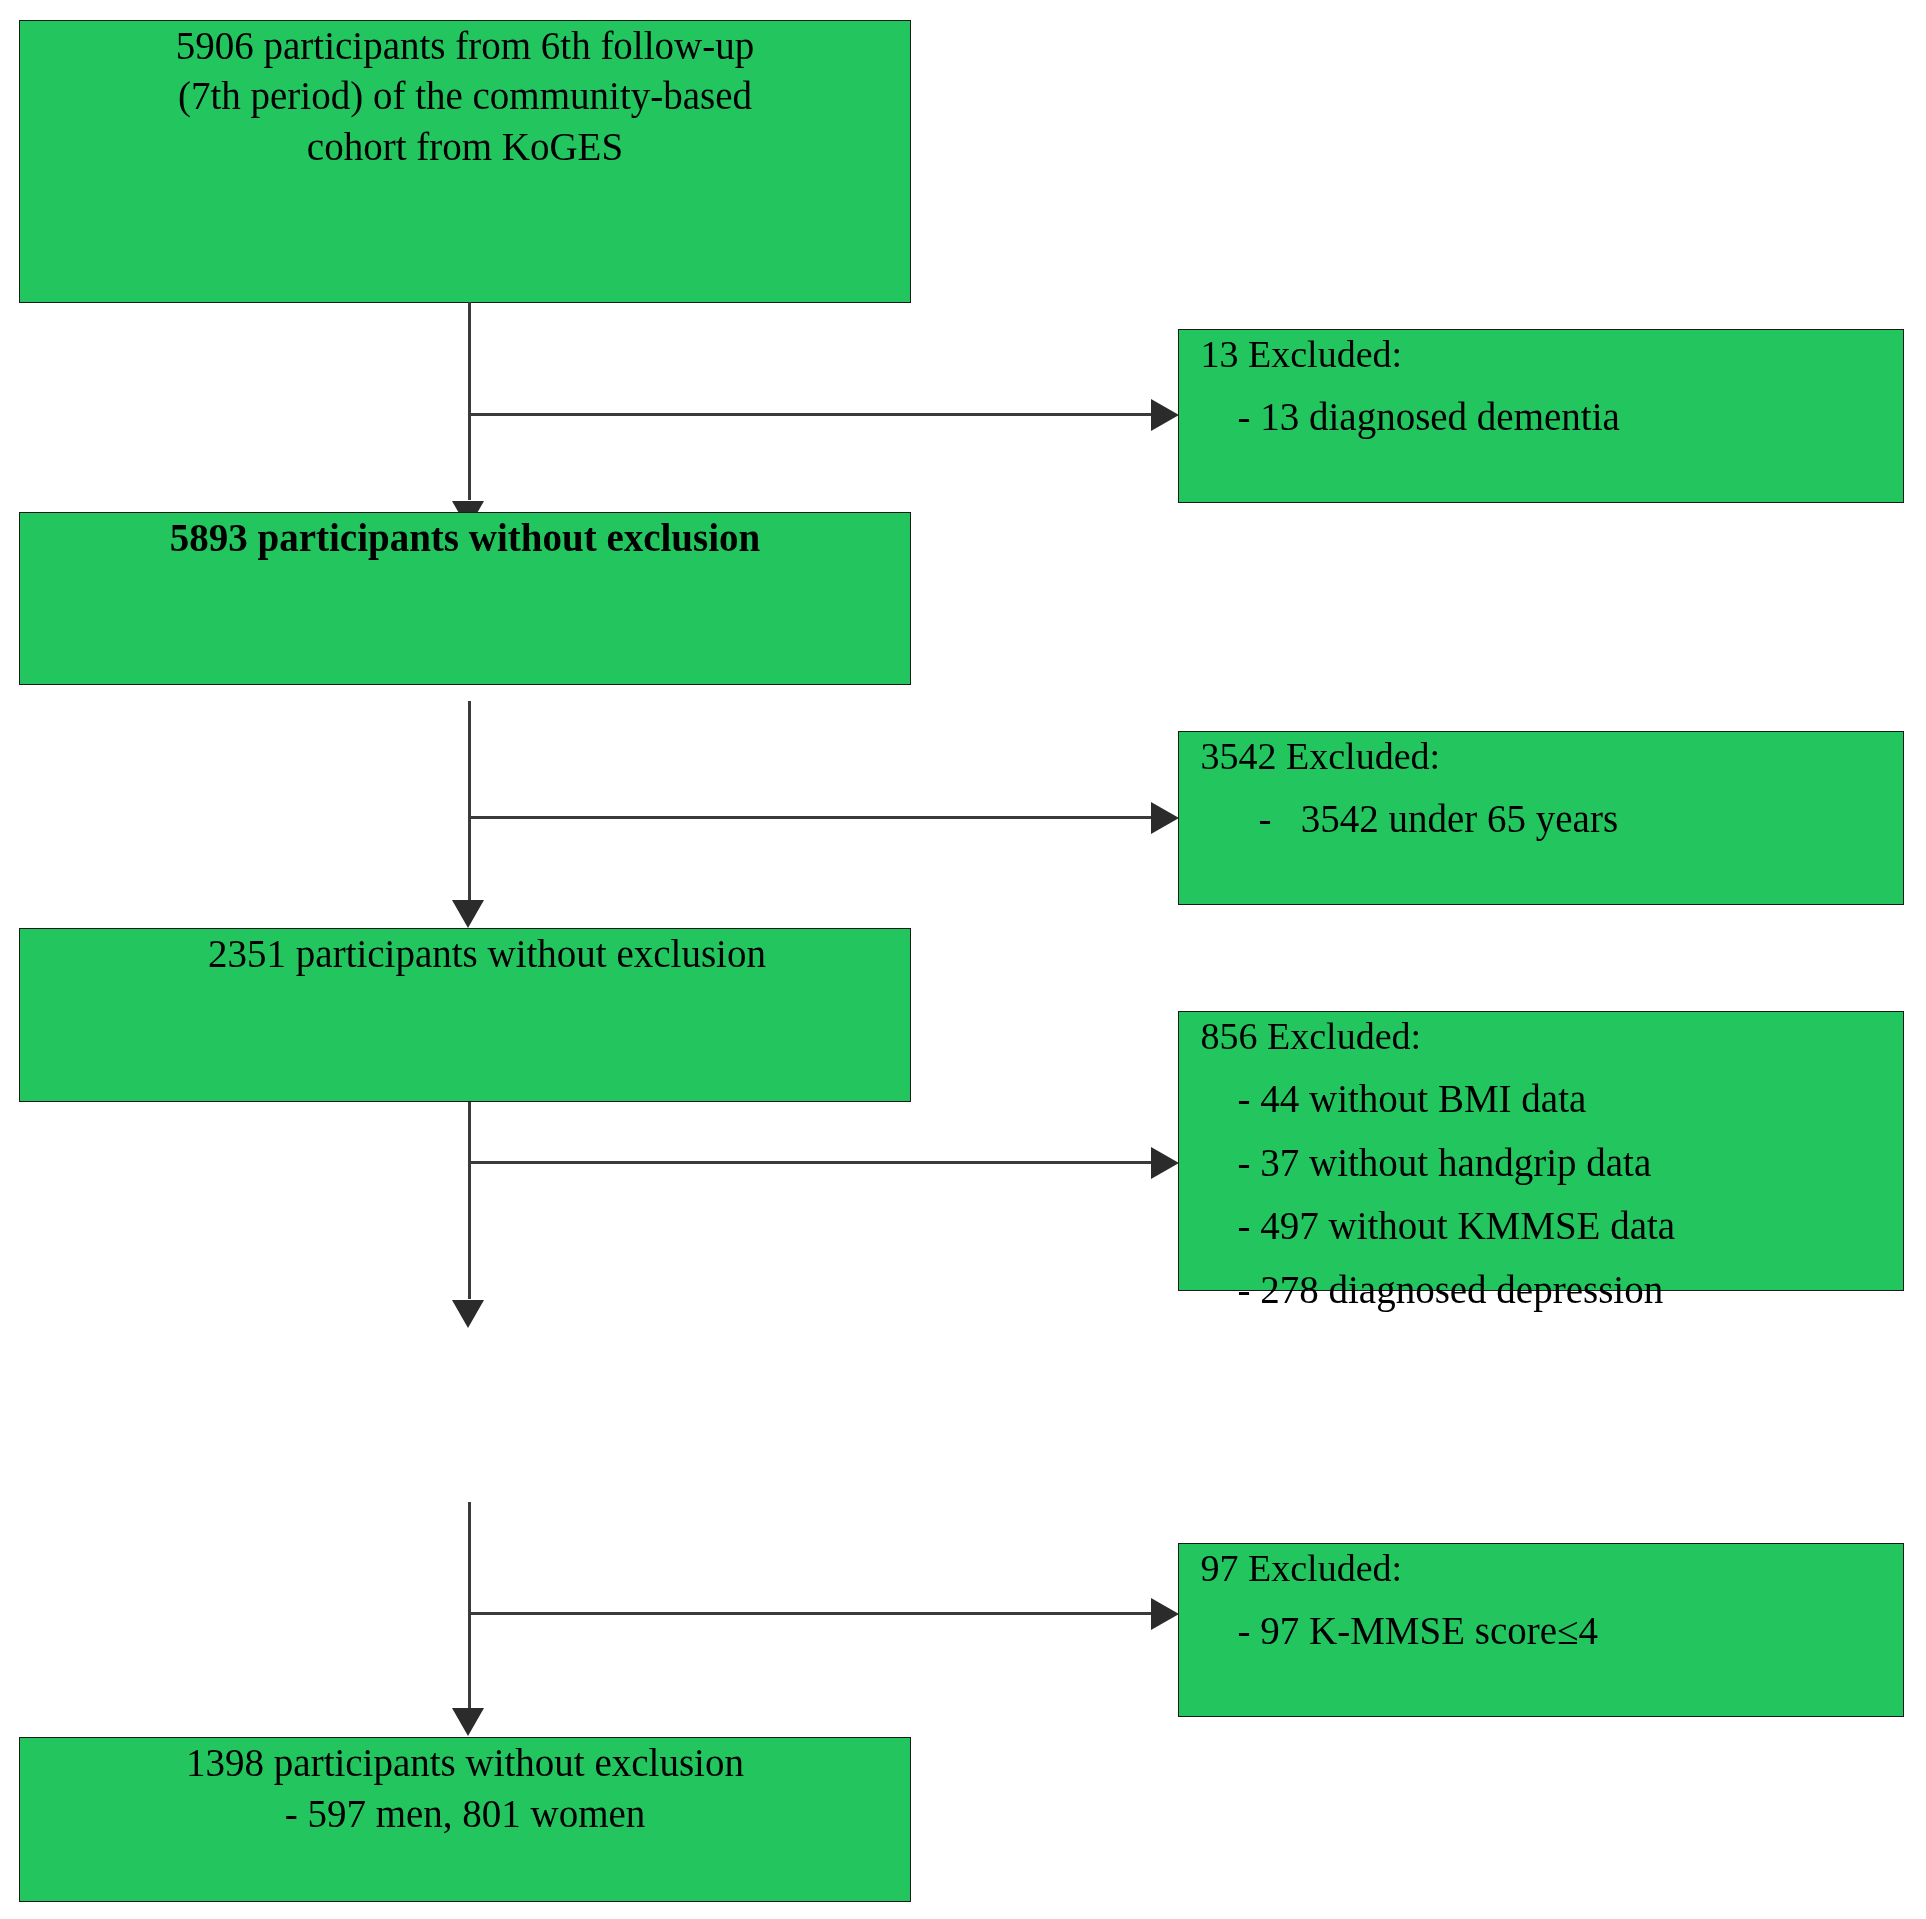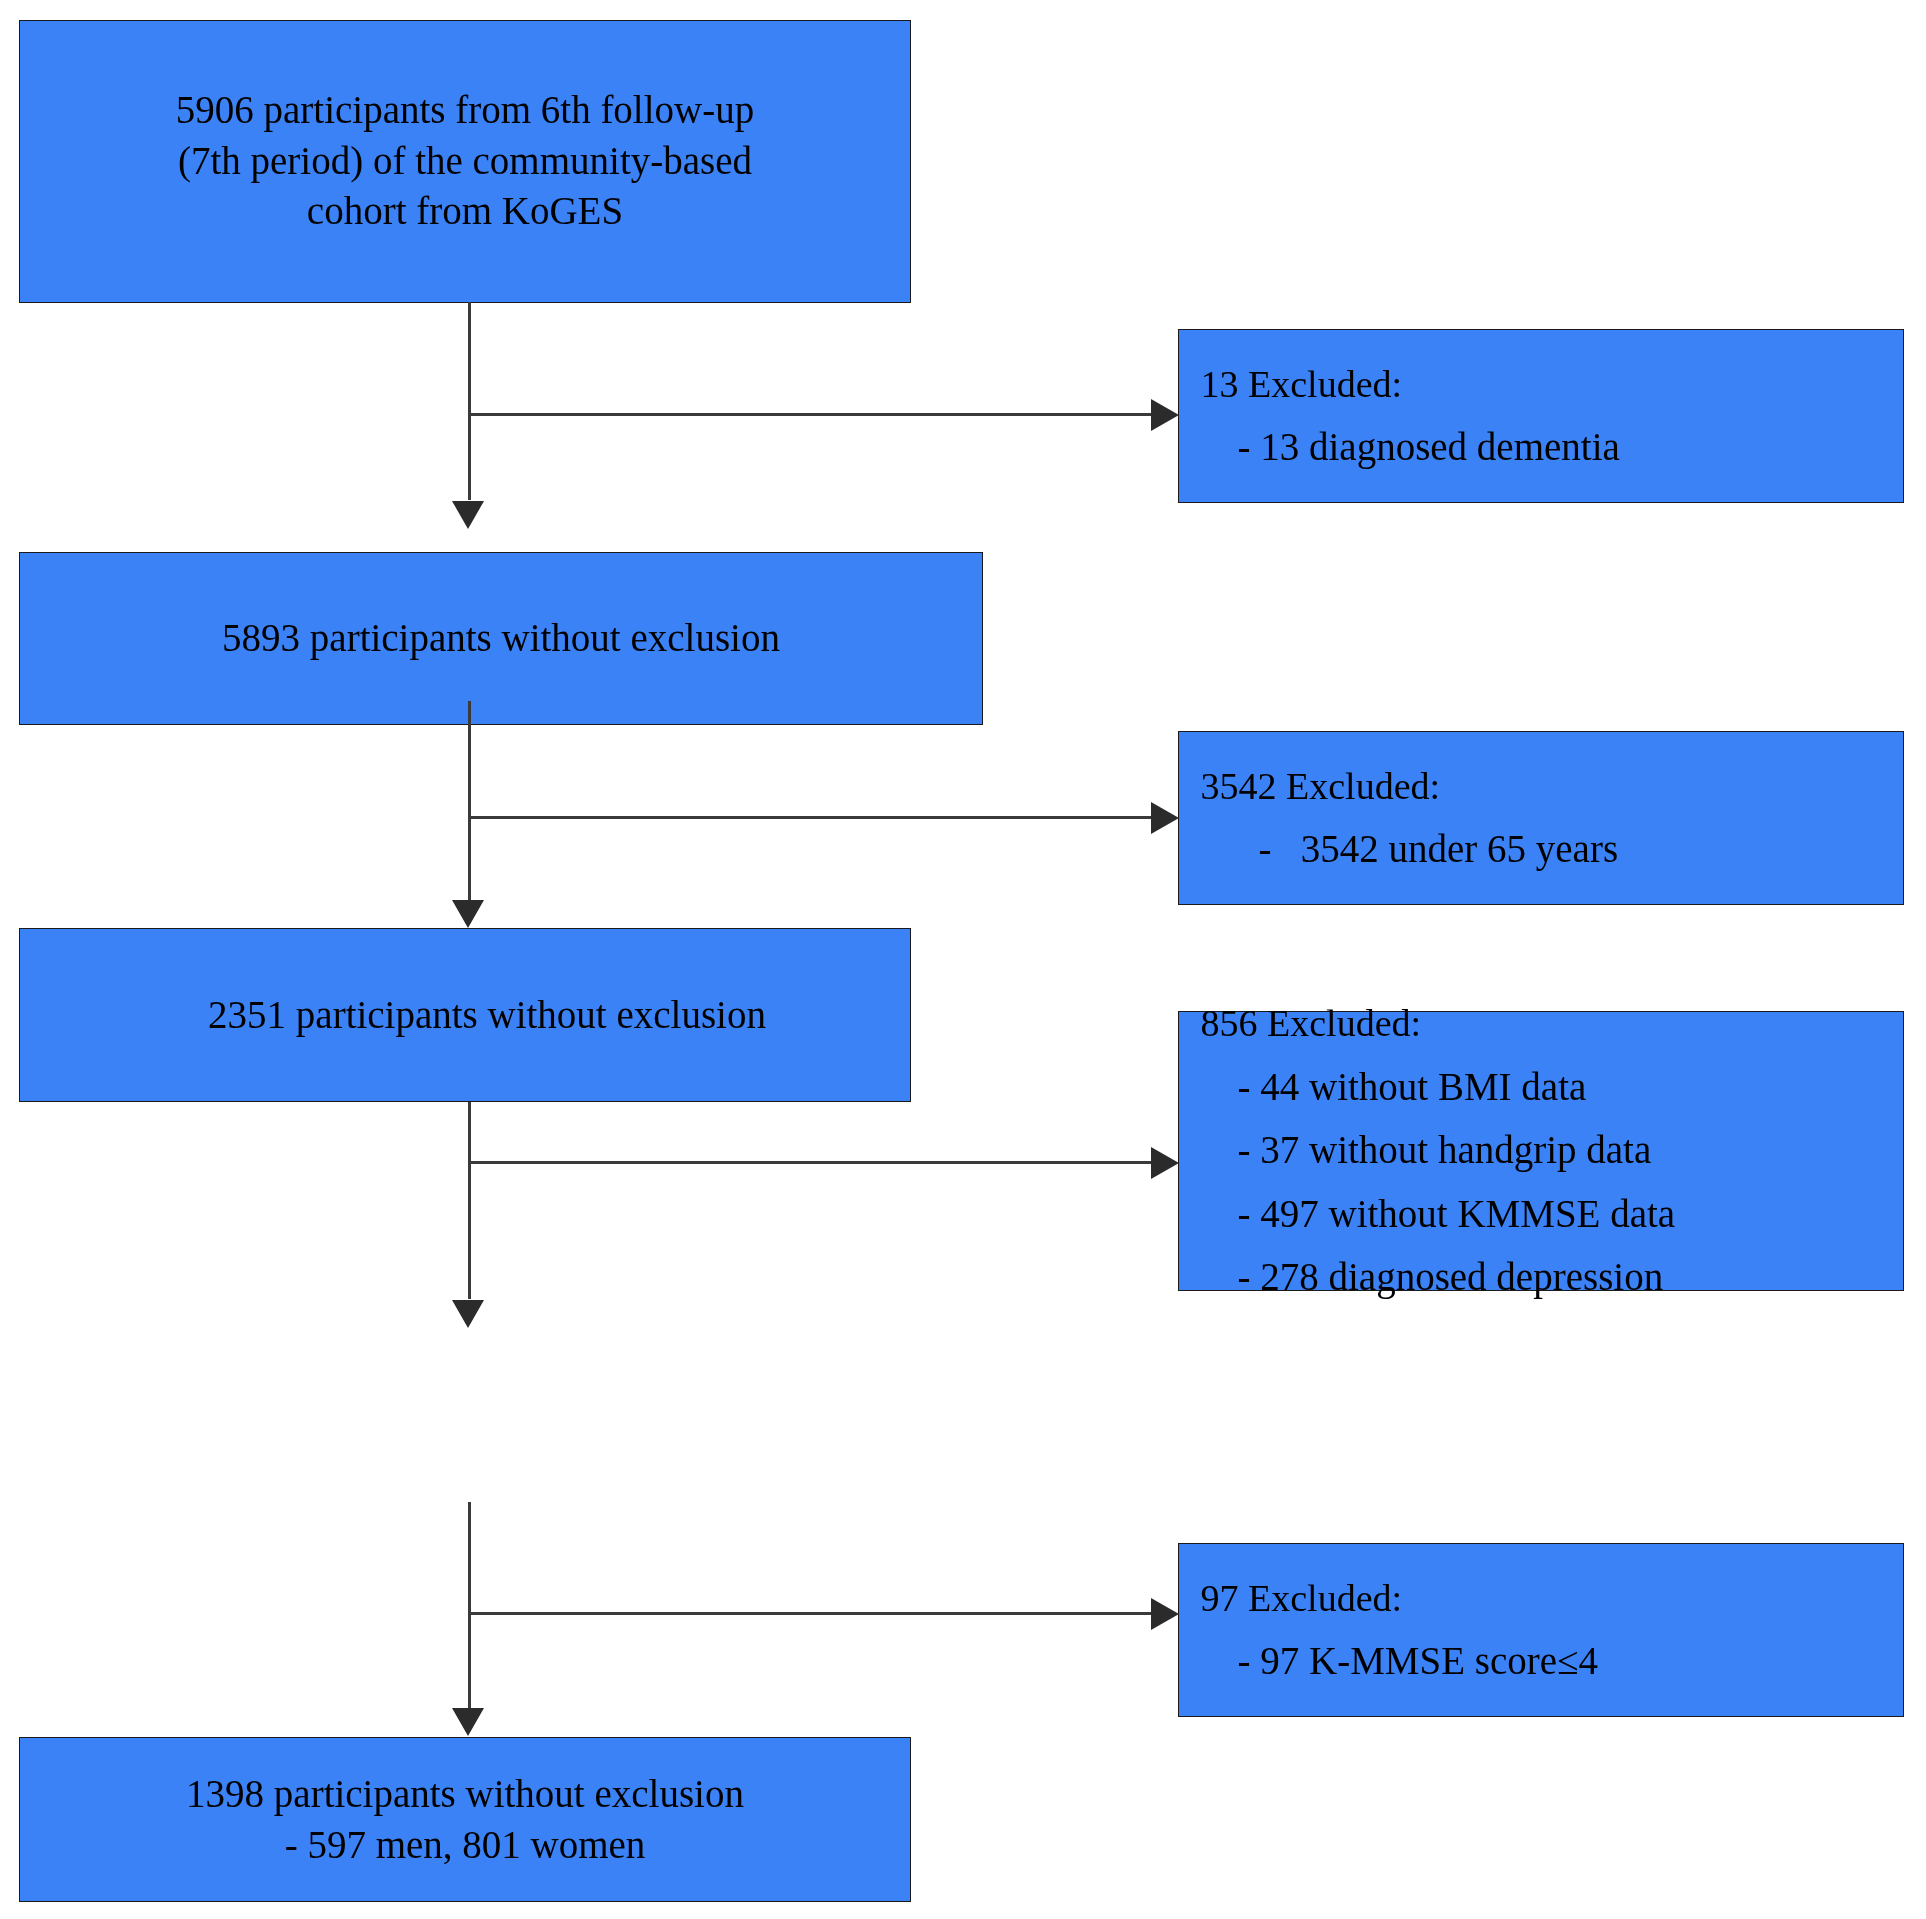--- a/index.html
+++ b/index.html
@@ -14,24 +14,23 @@
     height: 1919px;
     background: #ffffff;
     font-family: "Liberation Serif", "DejaVu Serif", serif;
     color: #000000;
     overflow: hidden;
   }
   .node {
     position: absolute;
     box-sizing: border-box;
     border: 1.9px solid #1a1a1a;
-    background: #3b82f6;
+    background: #22c55e;
     display: flex;
     flex-direction: column;
-    justify-content: center;
   }
   .node-text {
     font-size: 39px;
     line-height: 1.30;
     white-space: pre-line;
   }
   
   .node-main .node-text {
     text-align: center;
     padding: 0 25px;
@@ -104,21 +103,21 @@
   <div class="hline" style="left:469px; top:413px; width:682px;"></div>
   <div class="arrow-right" style="left:1151px; top:399px;"></div>
 
   <div class="node node-excl" style="left:1178px; top:329px; width:726px; height:174px;">
     <div class="excl-title">13 Excluded:</div>
     <ul class="excl-list">
       <li class="indent-1">- 13 diagnosed dementia</li>
     </ul>
   </div>
 
-  <div class="node node-main" style="left:19px; top:552px; width:964px; height:173px;">
+  <div class="node node-main" style="left:19px; top:512px; width:892px; height:173px;font-weight:bold;">
     <div class="node-text">5893 participants without exclusion</div>
   </div>
 
   <div class="vline" style="left:468px; top:701px; height:199px;"></div>
   <div class="arrow-down" style="left:452px; top:900px;"></div>
 
   <div class="hline" style="left:469px; top:816px; width:682px;"></div>
   <div class="arrow-right" style="left:1151px; top:802px;"></div>
 
   <div class="node node-excl" style="left:1178px; top:731px; width:726px; height:174px;">

